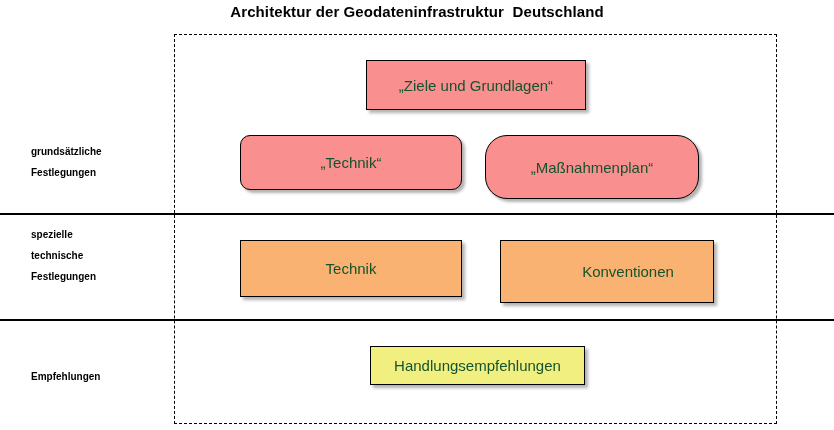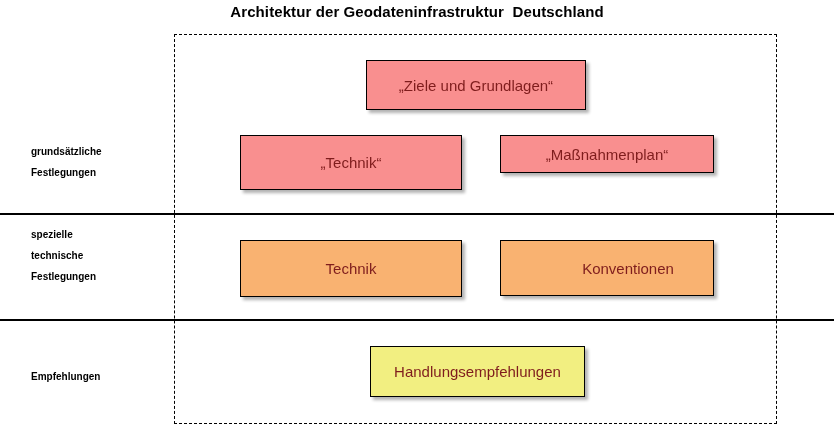--- a/index.html
+++ b/index.html
@@ -75,32 +75,32 @@
   
   .node-box {
     position: absolute;
     box-sizing: border-box;
     border: 1.5px solid #000000;
     display: flex;
     align-items: center;
     justify-content: center;
     font-size: 15px;
     font-weight: normal;
-    color: #7f1d1d;
+    color: #14532d;
     text-align: center;
     box-shadow: 3px 3px 3px rgba(0, 0, 0, 0.30);
     white-space: nowrap;
   }
 
   .node-ziele        { left: 366px; top: 60px;  width: 220px; height: 50px; }
-  .node-technik      { left: 240px; top: 135px; width: 222px; height: 55px; }
-  .node-massnahmen   { left: 500px; top: 135px; width: 214px; height: 38px; }
+  .node-technik      { left: 240px; top: 135px; width: 222px; height: 55px; border-radius: 10px; }
+  .node-massnahmen   { left: 485px; top: 135px; width: 214px; height: 64px; border-radius: 22px; }
   .node-profile      { left: 240px; top: 240px; width: 222px; height: 57px; }
-  .node-konventionen { left: 500px; top: 240px; width: 214px; height: 56px; padding-left: 42px; }
-  .node-handlung     { left: 370px; top: 346px; width: 215px; height: 51px; text-align: center; }
+  .node-konventionen { left: 500px; top: 240px; width: 214px; height: 63px; padding-left: 42px; }
+  .node-handlung     { left: 370px; top: 346px; width: 215px; height: 39px; text-align: center; }
 </style>
 </head>
 <body>
 
 <div id="diagram">
 
   <div class="diagram-title">Architektur der Geodateninfrastruktur  Deutschland</div>
 
   <div class="dashed-frame"></div>
 

